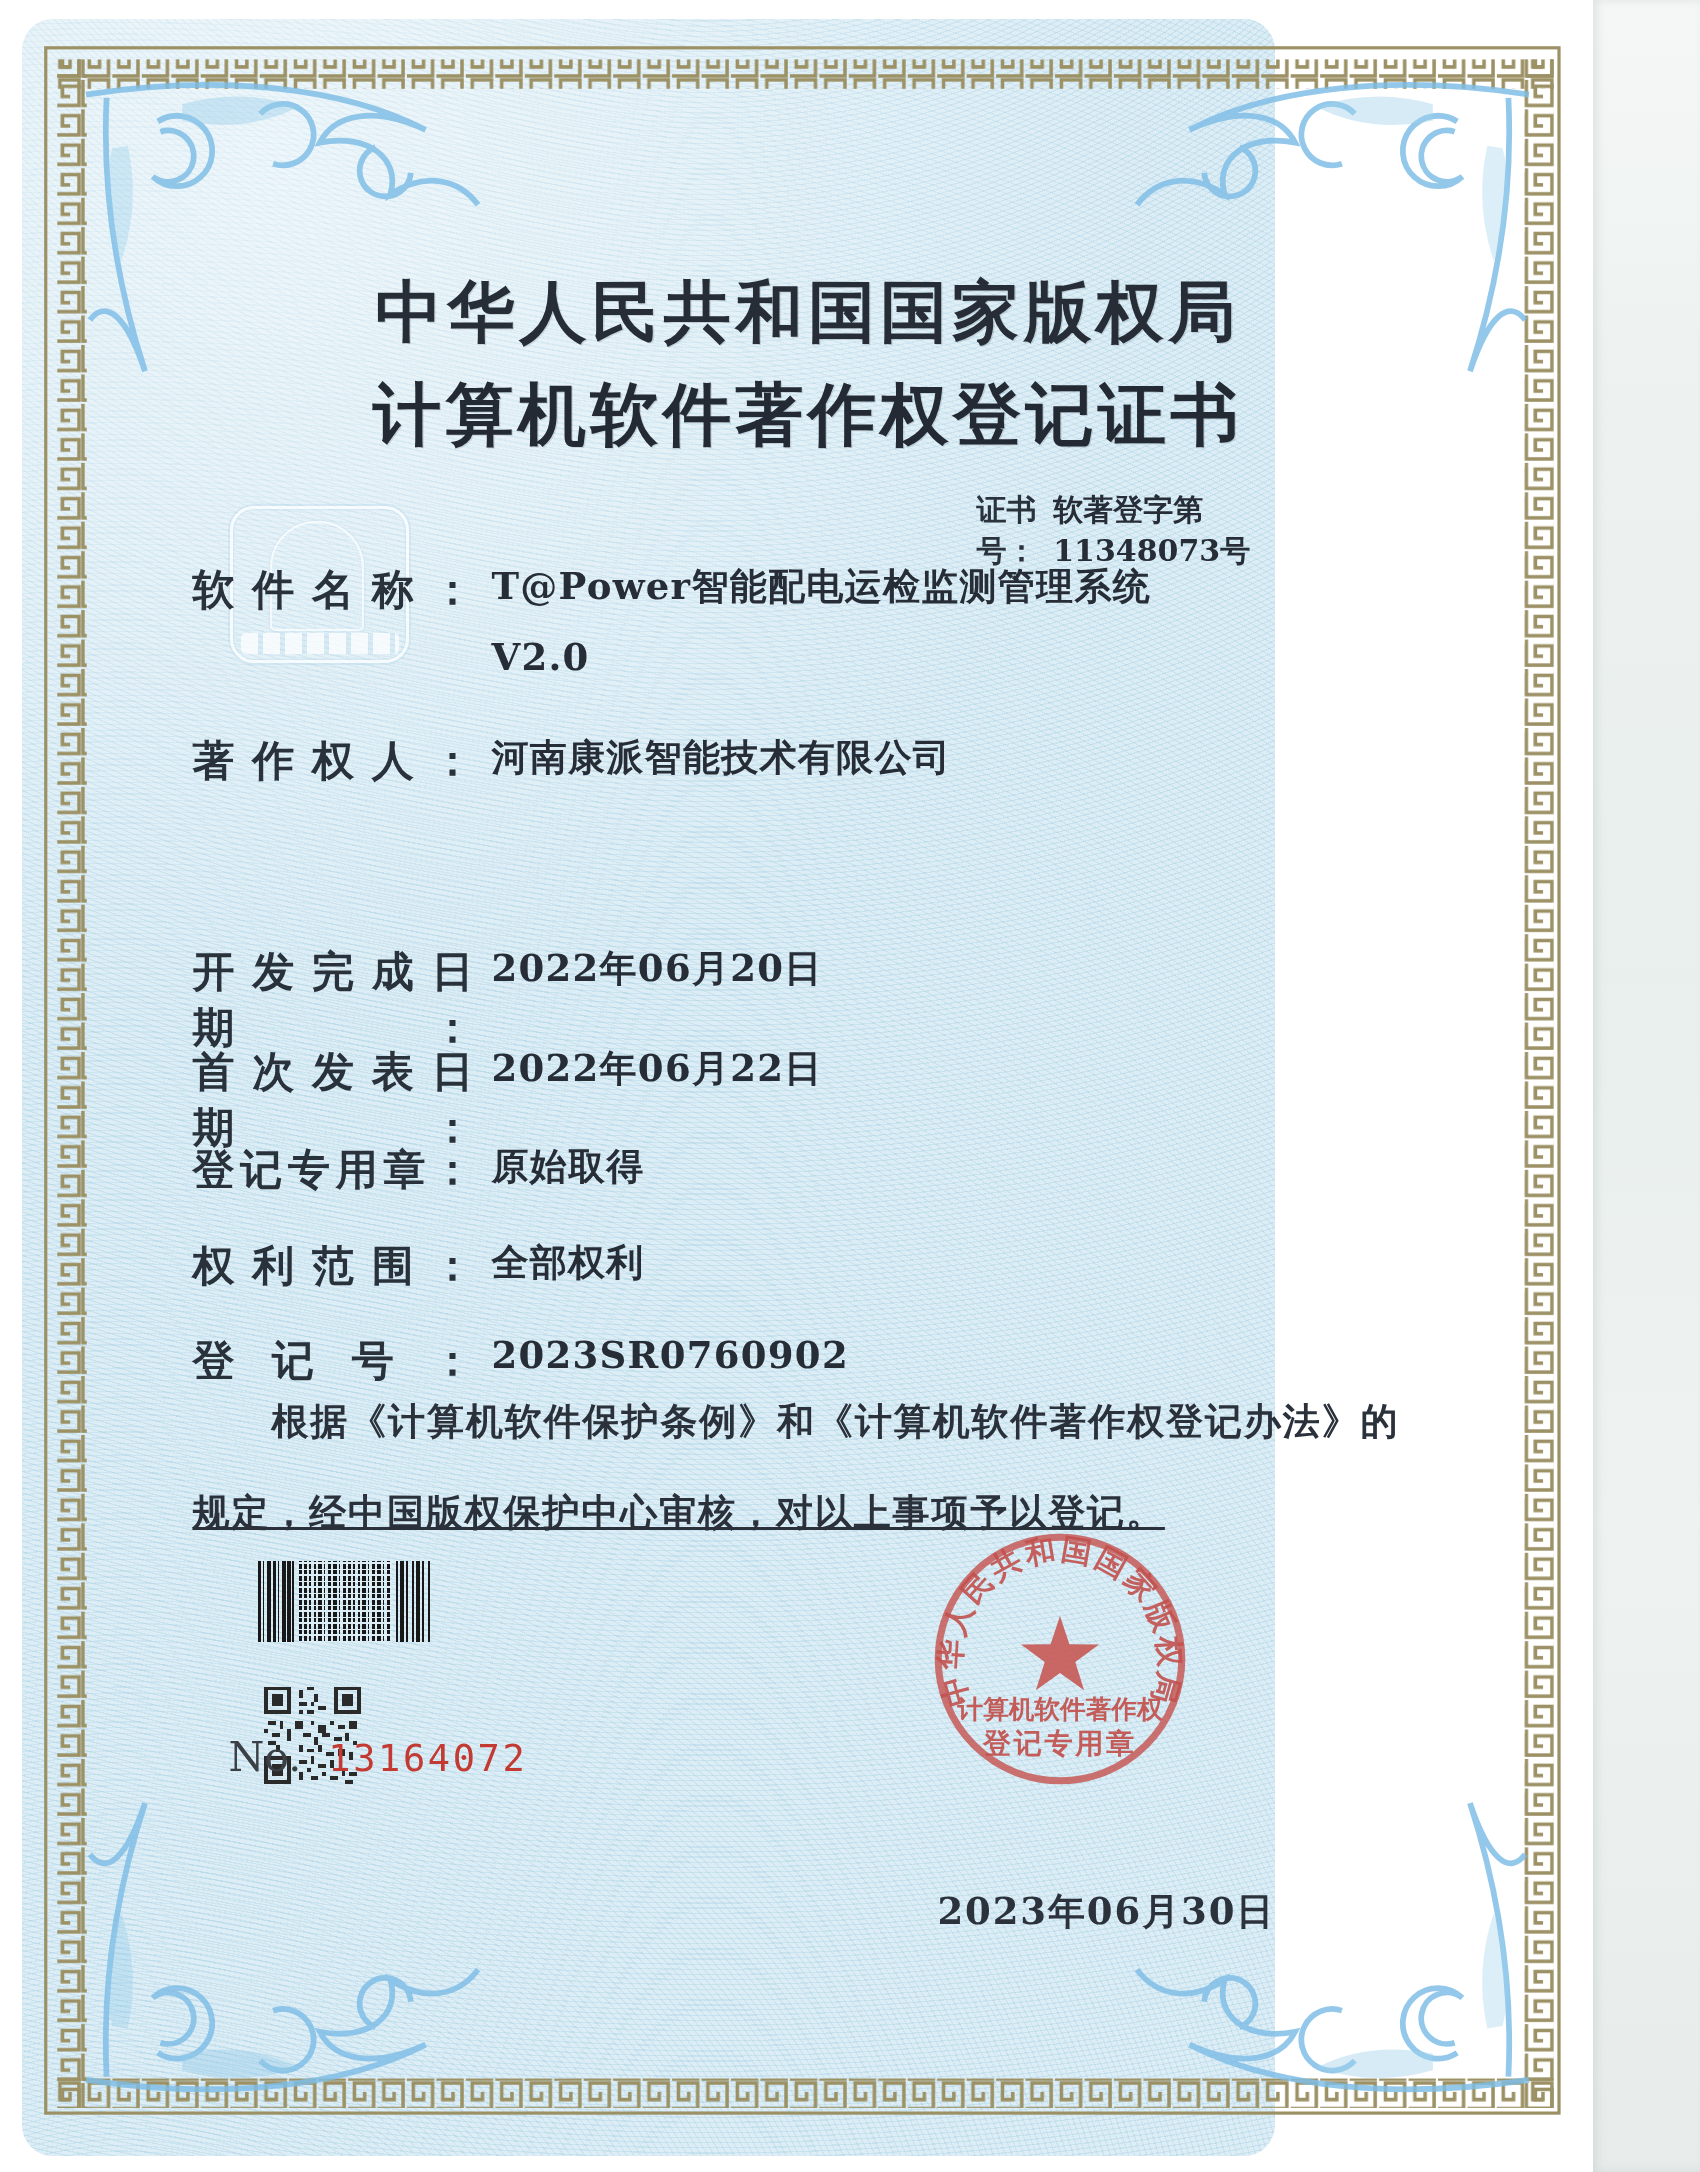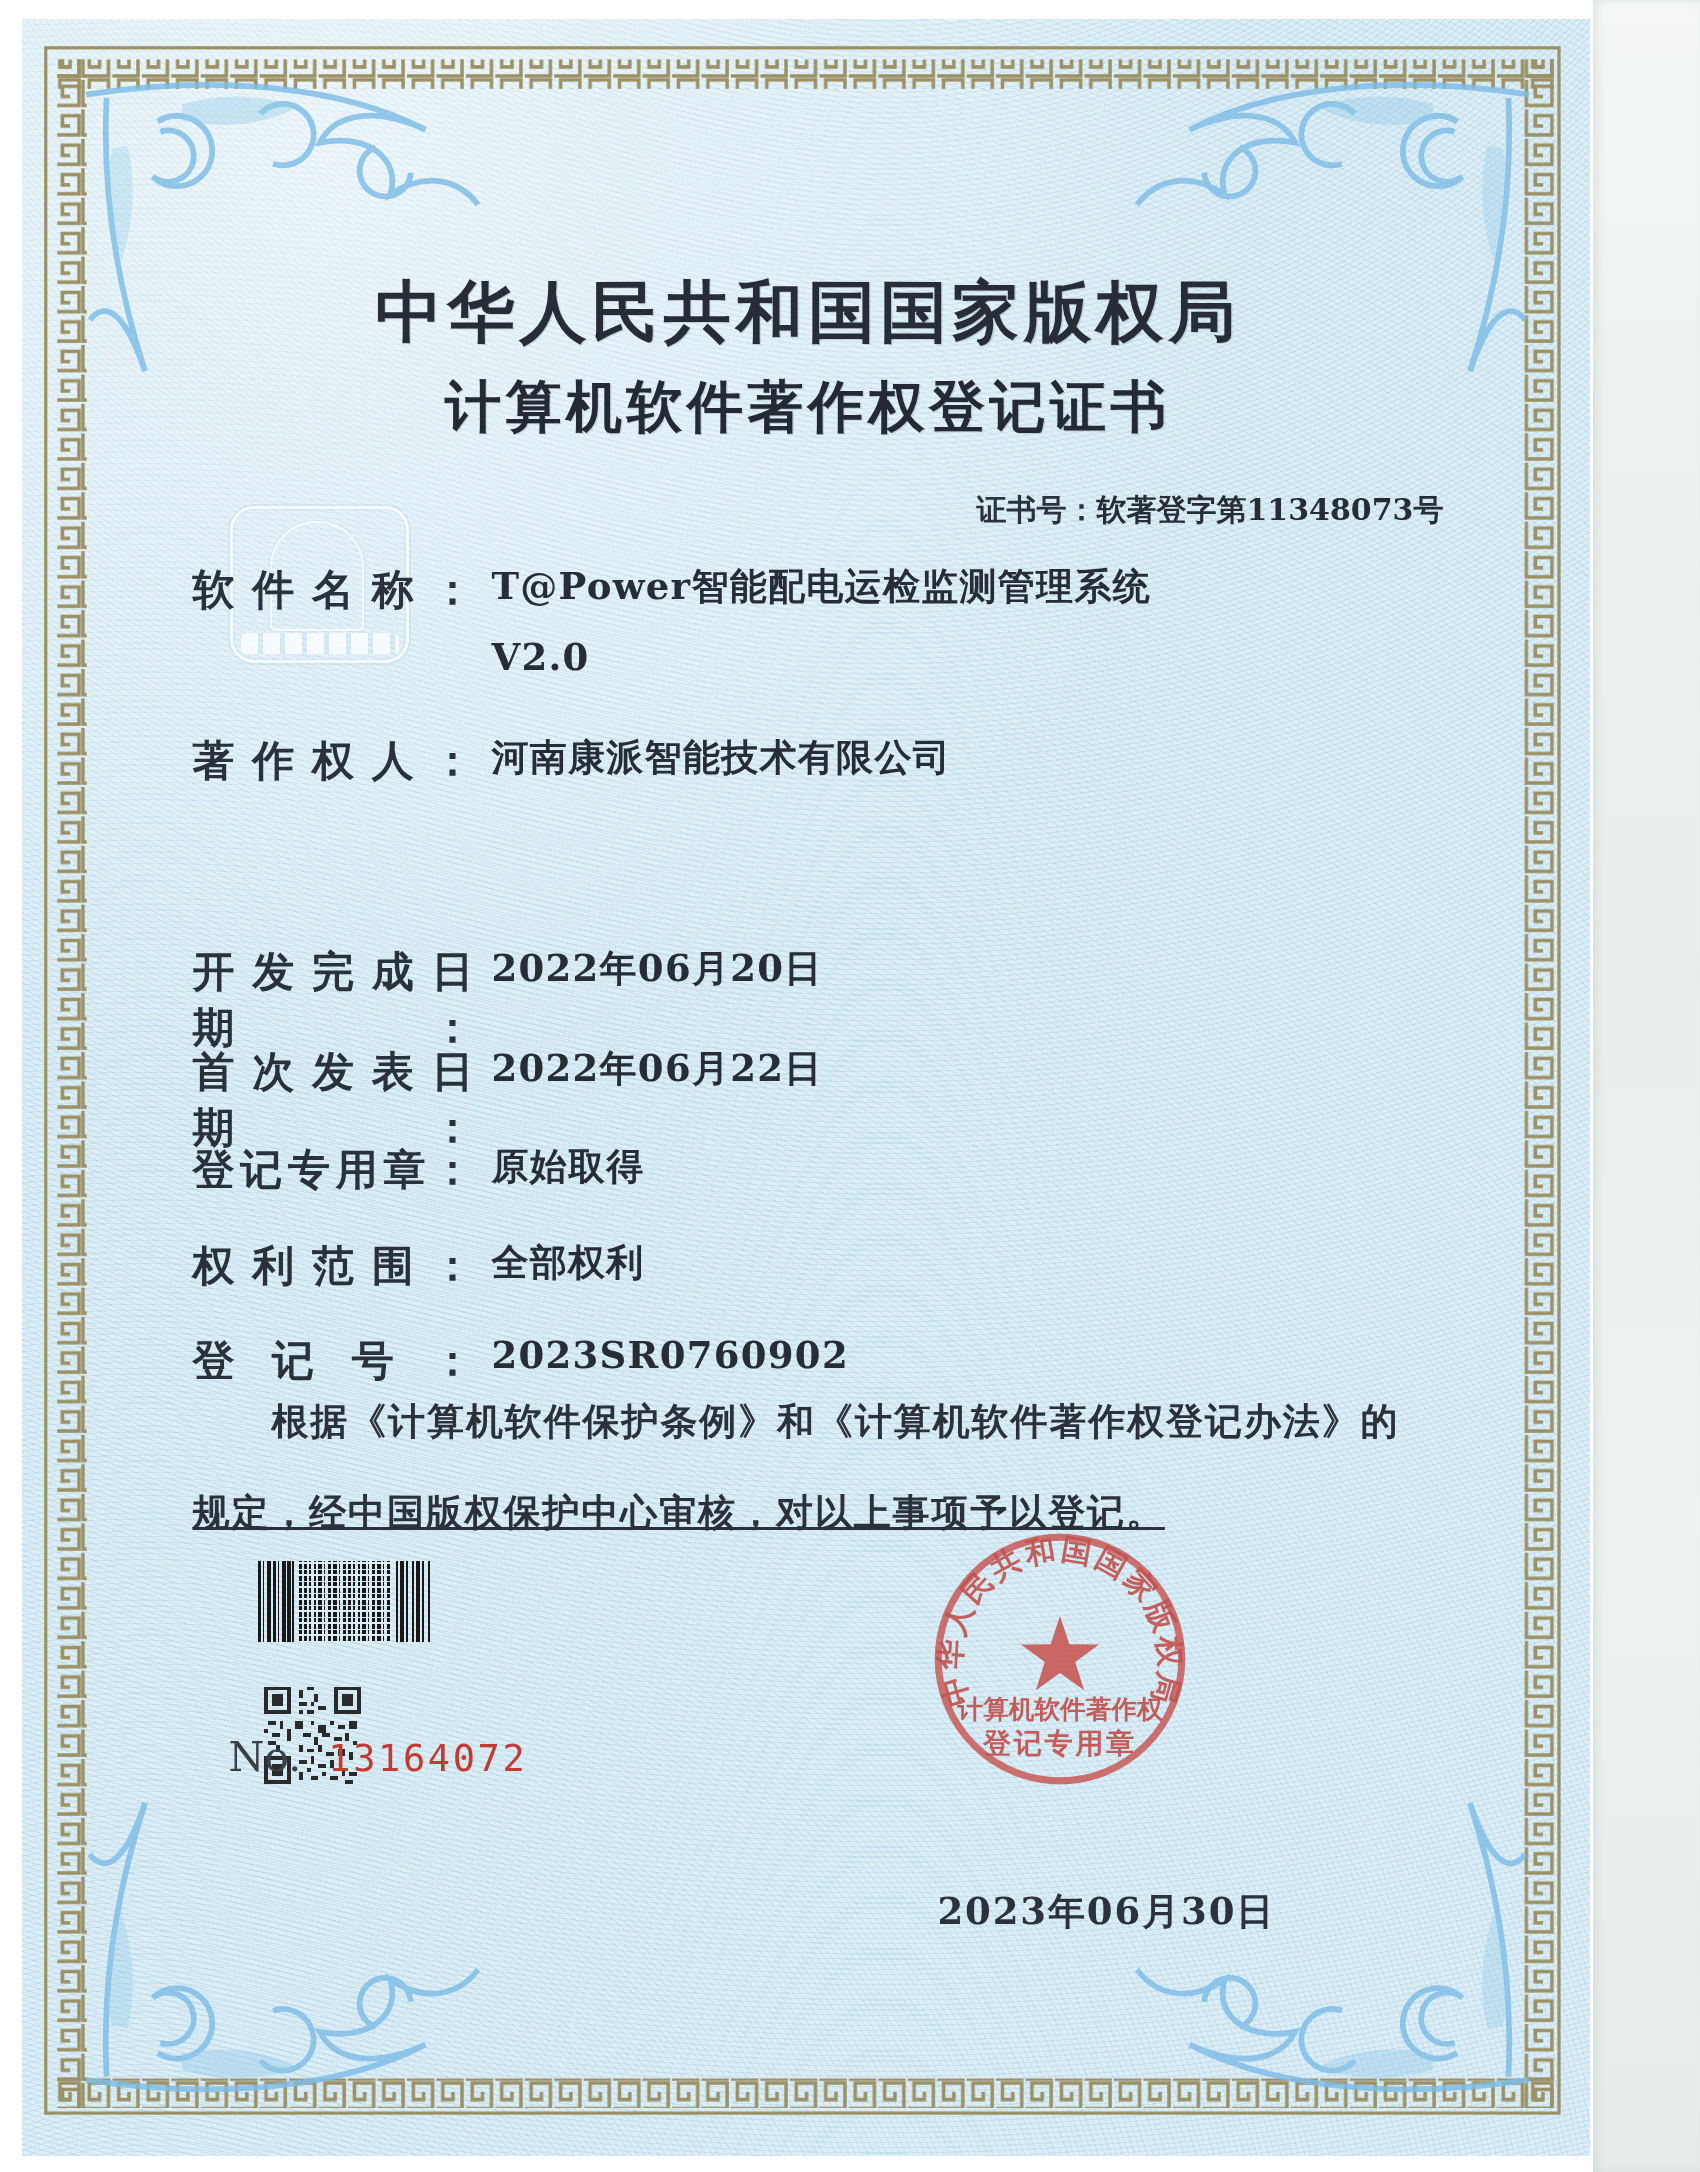--- a/index.html
+++ b/index.html
@@ -8,26 +8,27 @@
     font-family:"DejaVu Serif","Liberation Serif",serif;color:#2b333d;
   }
   
   .scan-strip{
     position:absolute;left:1593px;top:0;width:108px;height:2172px;
     background:linear-gradient(180deg,#f4f7f5 0%,#edf2f0 18%,#e9efed 45%,#eef3f1 70%,#e7ecea 100%);
     box-shadow:inset 3.8px 0 9px rgba(160,170,168,.25);
   }
   
   .paper{
-    position:absolute;left:22.4px;top:19px;width:1568px;height:2137px;
+    position:absolute;left:22.4px;top:19px;width:1253px;height:2137px;
     background-color:#dcedf5;
     background-image:
       radial-gradient(circle at 20% 6%, rgba(255,255,255,.5), rgba(255,255,255,0) 40%),
       repeating-radial-gradient(circle at 55% -30%, rgba(124,184,214,.20) 0 1.3px, rgba(255,255,255,0) 1.3px 5.1px),
       repeating-radial-gradient(circle at 8% 115%, rgba(124,184,214,.16) 0 1.3px, rgba(255,255,255,0) 1.3px 5.8px);
+    border-radius: 31px;
   }
   .frame-svg{position:absolute;left:0;top:0;}
   
   .emboss{
     position:absolute;left:208px;top:487px;width:173px;height:151px;
     border:3.2px solid rgba(255,255,255,.92);border-radius:24px;
     box-shadow:0 0 0 1.9px rgba(165,205,228,.35), inset 0 0 0 1.3px rgba(165,205,228,.3);
     opacity:.8;
   }
   .emboss::before{
@@ -40,21 +41,21 @@
     background:repeating-linear-gradient(90deg,rgba(255,255,255,.9) 0 16.7px,rgba(190,220,238,.35) 16.7px 22px);
     border-radius:5.1px;
   }
   .title{
     position:absolute;left:0;top:248px;width:1571px;text-align:center;
     font-size:67px;font-weight:700;letter-spacing:5.1px;color:#272d36;
     text-shadow:1.3px 1.3px 0 rgba(40,50,60,.15);
   }
   .subtitle{
     position:absolute;left:0;top:351px;width:1571px;text-align:center;
-    font-size:56px;font-weight:700;letter-spacing:4.5px;color:#232a33;
+    font-size:68px;font-weight:700;letter-spacing:4.5px;color:#232a33;
     text-shadow:1.3px 1.3px 0 rgba(40,50,60,.15);
   }
   .certno{
     position:absolute;left:954px;top:471px;display:flex;align-items:baseline;
     font-size:30px;font-weight:700;
   }
   .certno .lbl{font-family:"DejaVu Sans","Liberation Sans",sans-serif;color:#2a323c;}
   .certno .val{color:#262d36;}
   .field{position:absolute;left:170px;display:flex;align-items:flex-start;}
   .field .lbl{

